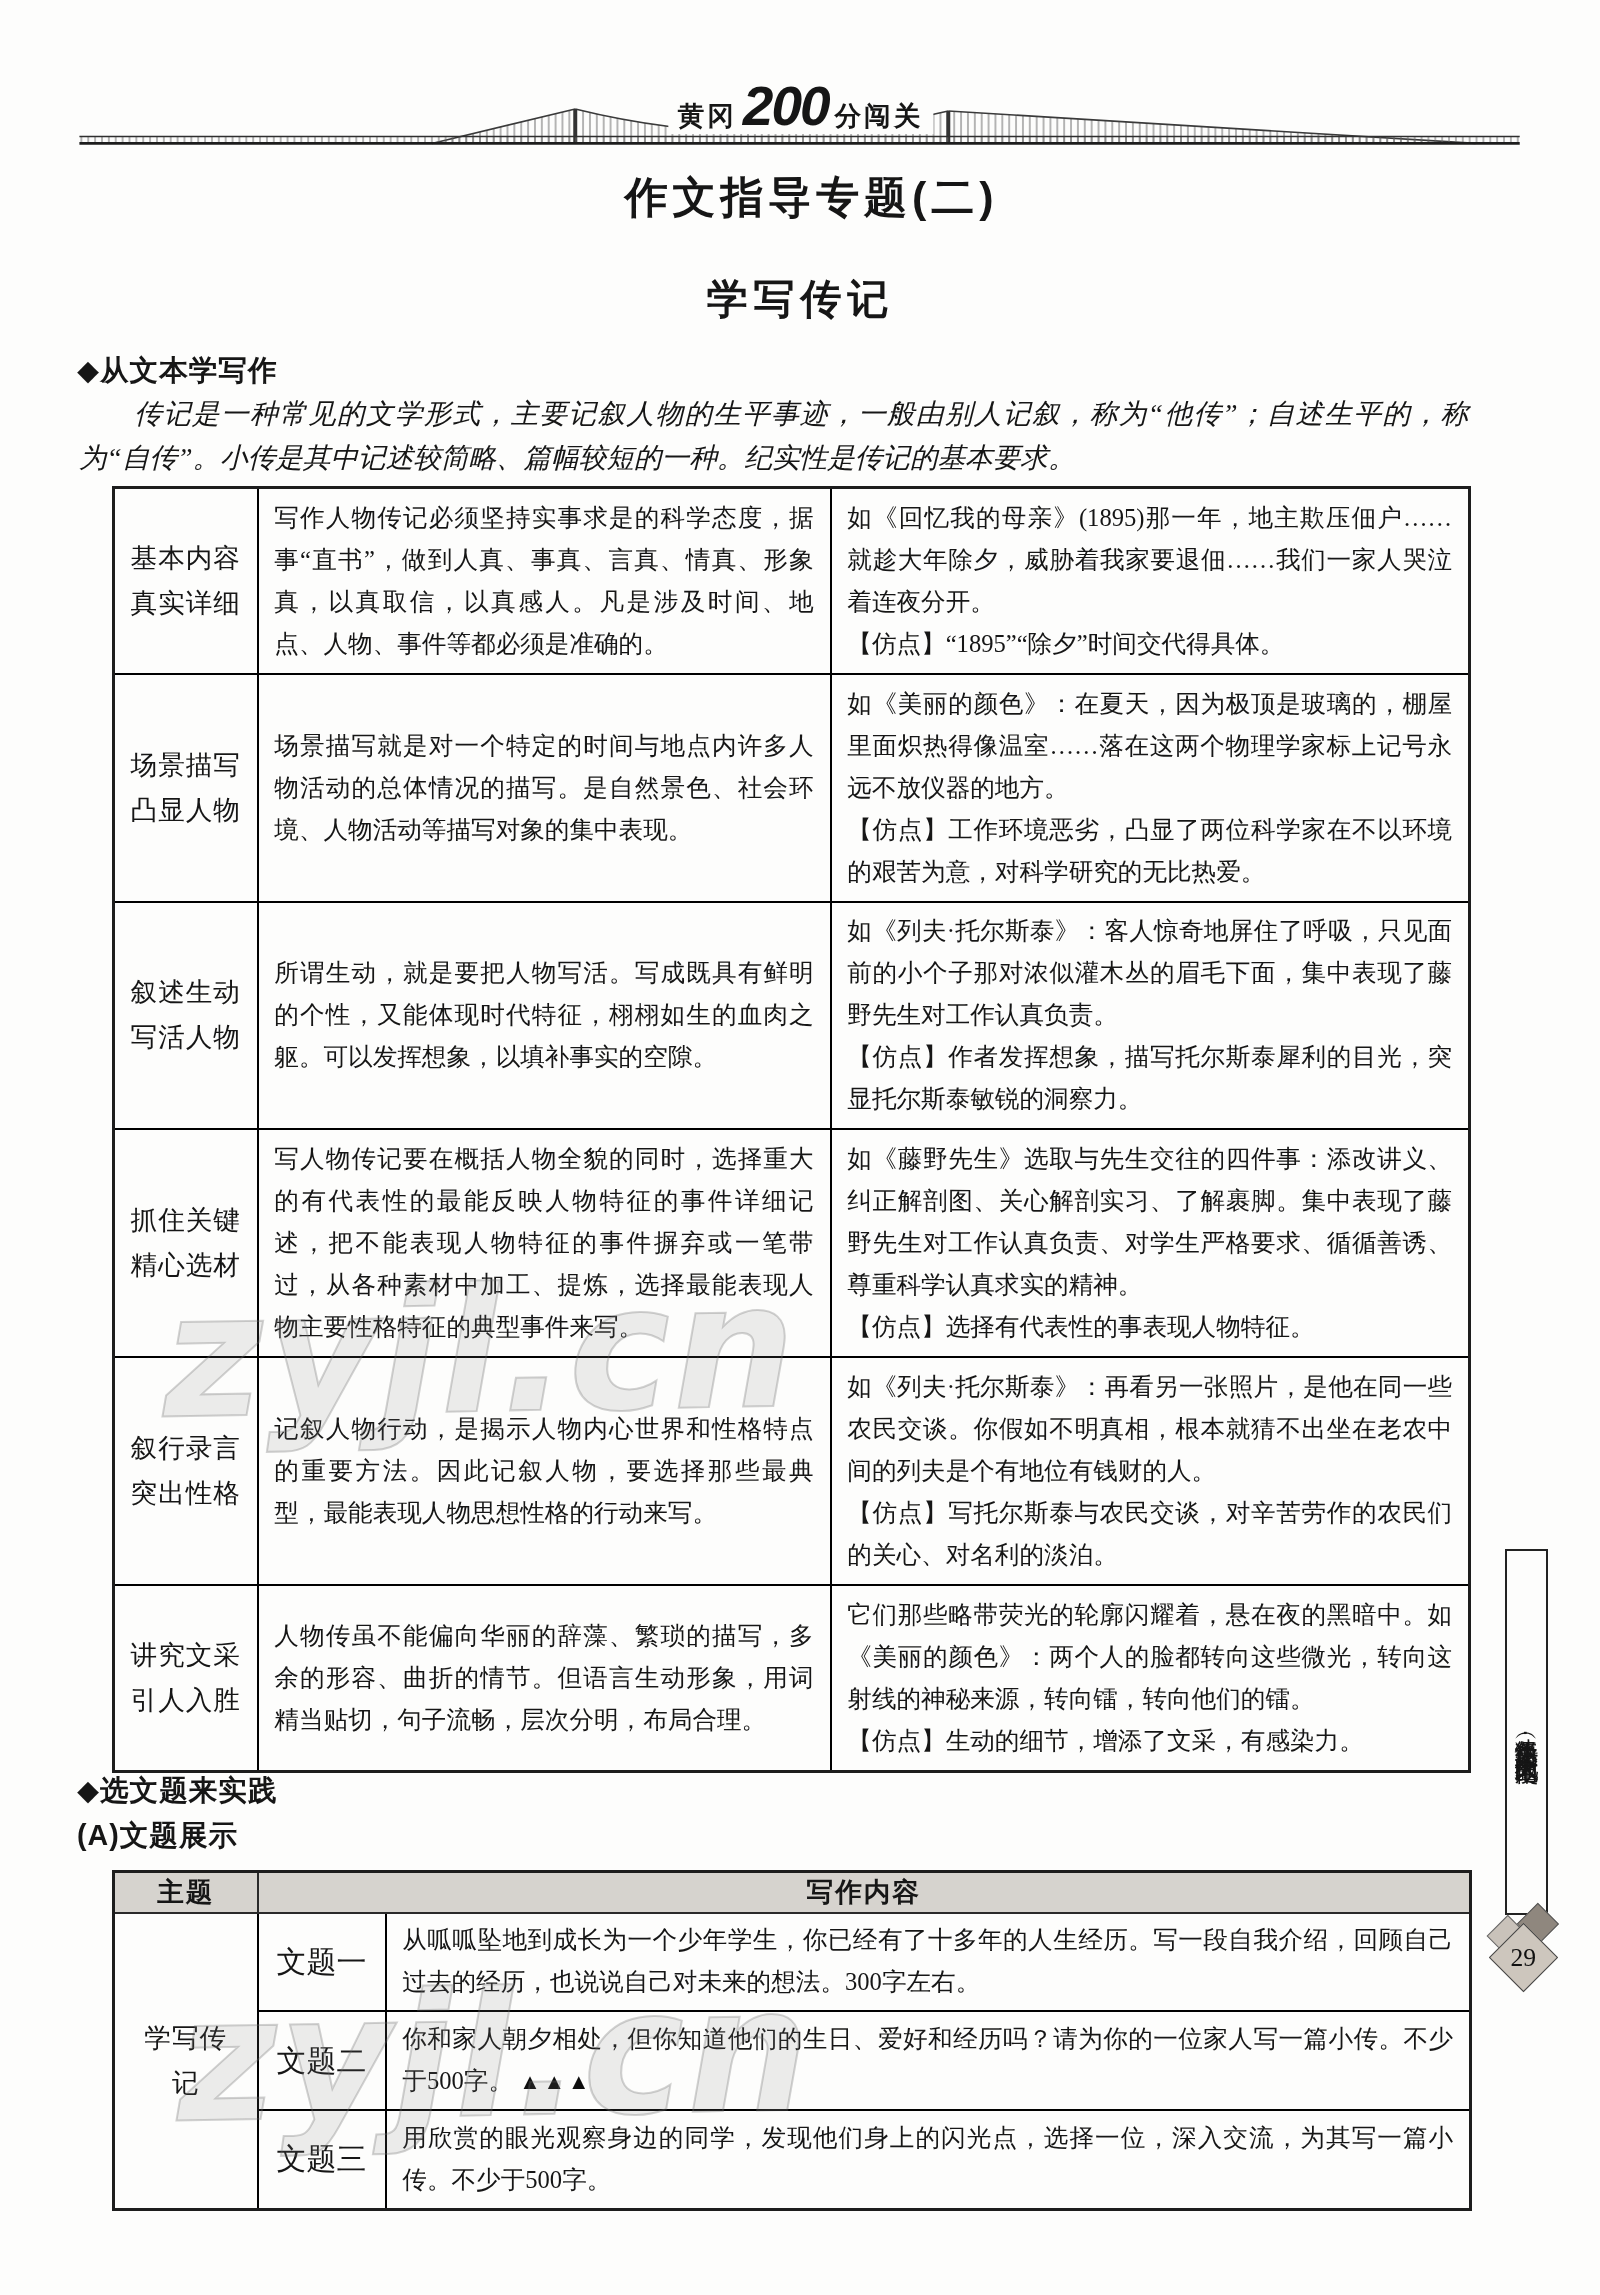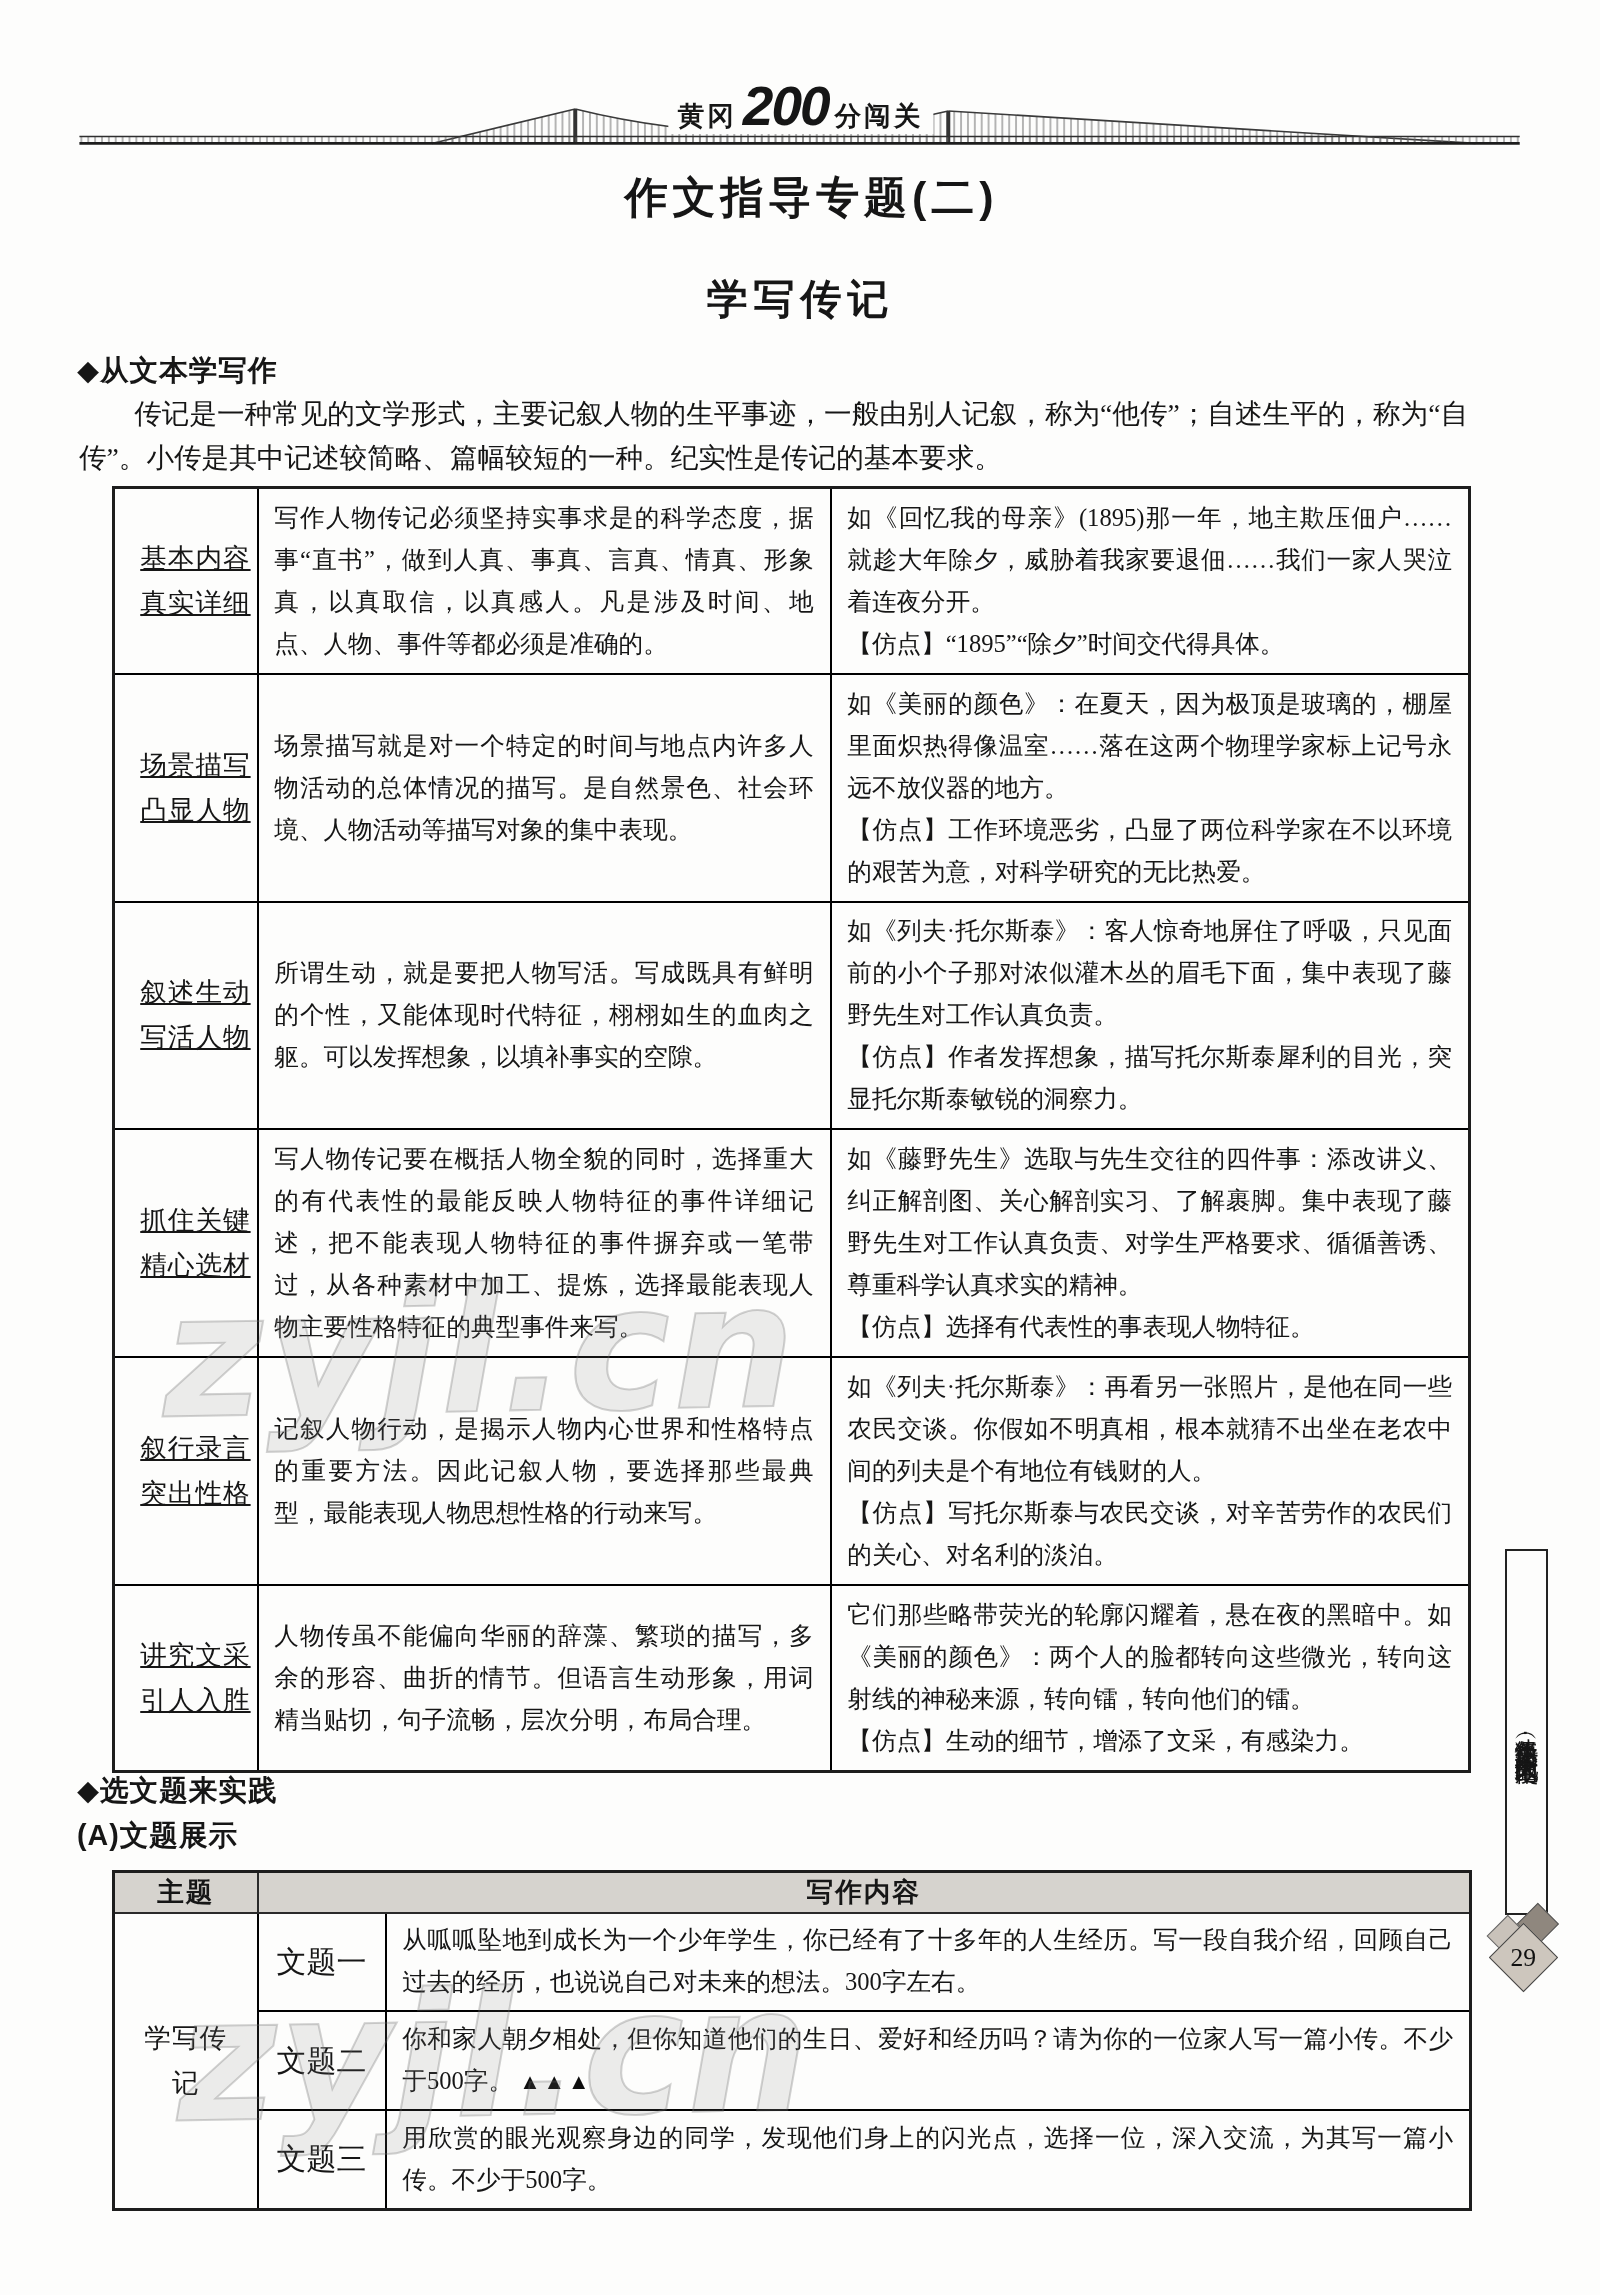--- a/index.html
+++ b/index.html
@@ -28,33 +28,33 @@
     position:absolute;left:0;top:272px;width:100%;text-align:center;
     font-size:41px;font-weight:bold;letter-spacing:5.9px;
     font-family:"Liberation Sans","DejaVu Sans",sans-serif;
   }
   .sec-head{
     position:absolute;left:77px;font-size:28.6px;font-weight:bold;letter-spacing:1px;
     font-family:"Liberation Sans","DejaVu Sans",sans-serif;
   }
   .intro{
     position:absolute;left:79px;top:392px;width:1389px;
-    font-size:27.6px;line-height:44px;text-indent:2em;text-align:justify;
+    font-size:27.6px;line-height:44px;text-indent:2em;text-align:justify;font-style:italic;
   }
   
   table{border-collapse:collapse;table-layout:fixed;background:transparent;}
   .tbl{position:absolute;left:112px;width:1356px;border:3px solid #1d1d1d;}
   .tbl th{
     background:#d6d3ce;border:2px solid #2a2a2a;font-weight:bold;font-size:26.6px;
     font-family:"Liberation Sans","DejaVu Sans",sans-serif;letter-spacing:2px;
   }
   .tbl td{border:2px solid #000000;font-size:24.6px;line-height:42px;}
   td.skill{
-    text-align:right;vertical-align:middle;white-space:pre-line;
-    font-size:26.6px;line-height:45px;padding:0 5.9px;letter-spacing:1px;text-decoration:underline;
+    text-align:center;vertical-align:middle;white-space:pre-line;
+    font-size:26.6px;line-height:45px;padding:0 5.9px;letter-spacing:1px;
   }
   td.method{vertical-align:middle;text-align:justify;padding:7.9px 15.8px;}
   td.example{vertical-align:top;text-align:justify;padding:7.9px 15.8px;}
   td.example .note{margin-top:0;}
   
   td.theme{
     text-align:center;vertical-align:middle;white-space:pre-line;
     font-size:26.6px;line-height:45px;letter-spacing:1px;
   }
   td.tlabel{text-align:center;vertical-align:middle;font-size:30px;}

